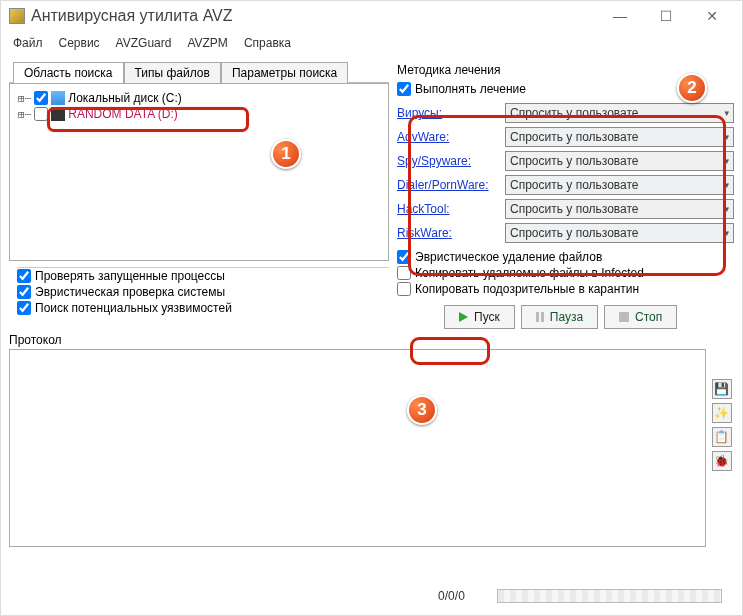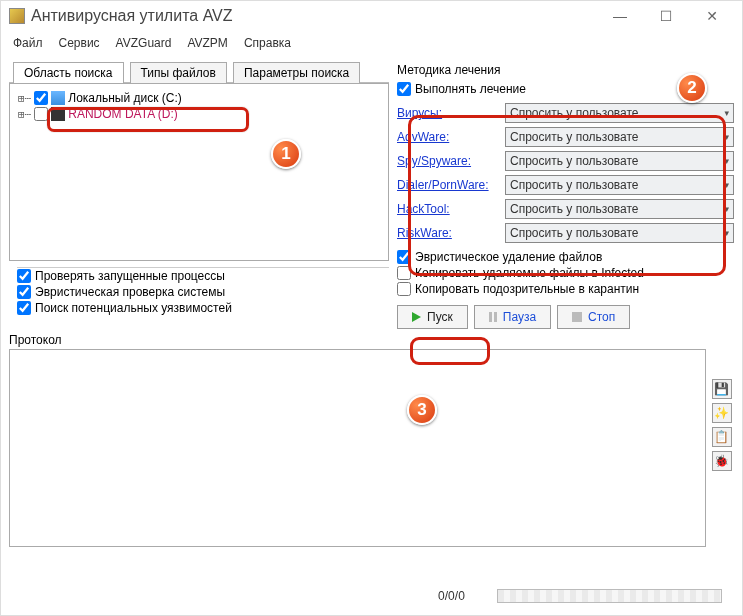--- a/index.html
+++ b/index.html
@@ -33,21 +33,21 @@
   .menubar {
     display: flex;
     gap: 4px;
     padding: 3px 6px;
     font-size: 12px;
     color:#333;
   }
   .menubar span { padding: 2px 6px; }
   .tabs-row {
     display:flex;
-    gap:6px;
+    gap:0;
     border-bottom:1px solid #bbb;
     padding-left:4px;
     align-items:flex-end;
   }
   .tab {
     border:1px solid #aaa;
     border-bottom:none;
     padding:3px 10px;
     background:#f4f4f4;
     font-size:12px;
@@ -137,30 +137,31 @@
     border-radius:10px;
     left:407px; top:114px; width:318px; height:161px;
     pointer-events:none;
   }
   .right-checks { margin-top:4px; }
   .btn-row {
     display:flex;
     gap:6px;
     margin-top:8px;
     align-items:center;
+    margin-left:47px;
   }
   .btn {
     border:1px solid #999;
     background:#f5f5f5;
     padding:4px 14px;
     display:flex;
     align-items:center;
     gap:6px;
     font-size:12px;
-    color:#1d4ed8;
+    color:#14532d;
     cursor:default;
   }
   .btn.enabled { color:#222; }
   .btn .tri { width:0;height:0;border-left:9px solid #2fa82f;border-top:5px solid transparent;border-bottom:5px solid transparent;}
   .btn .pause { display:flex;gap:2px;}
   .btn .pause span{width:3px;height:10px;background:#bbb;}
   .btn .stop {width:10px;height:10px;background:#bbb;}
   .red-box3 {
     position:absolute;
     border:3px solid #d02010;

